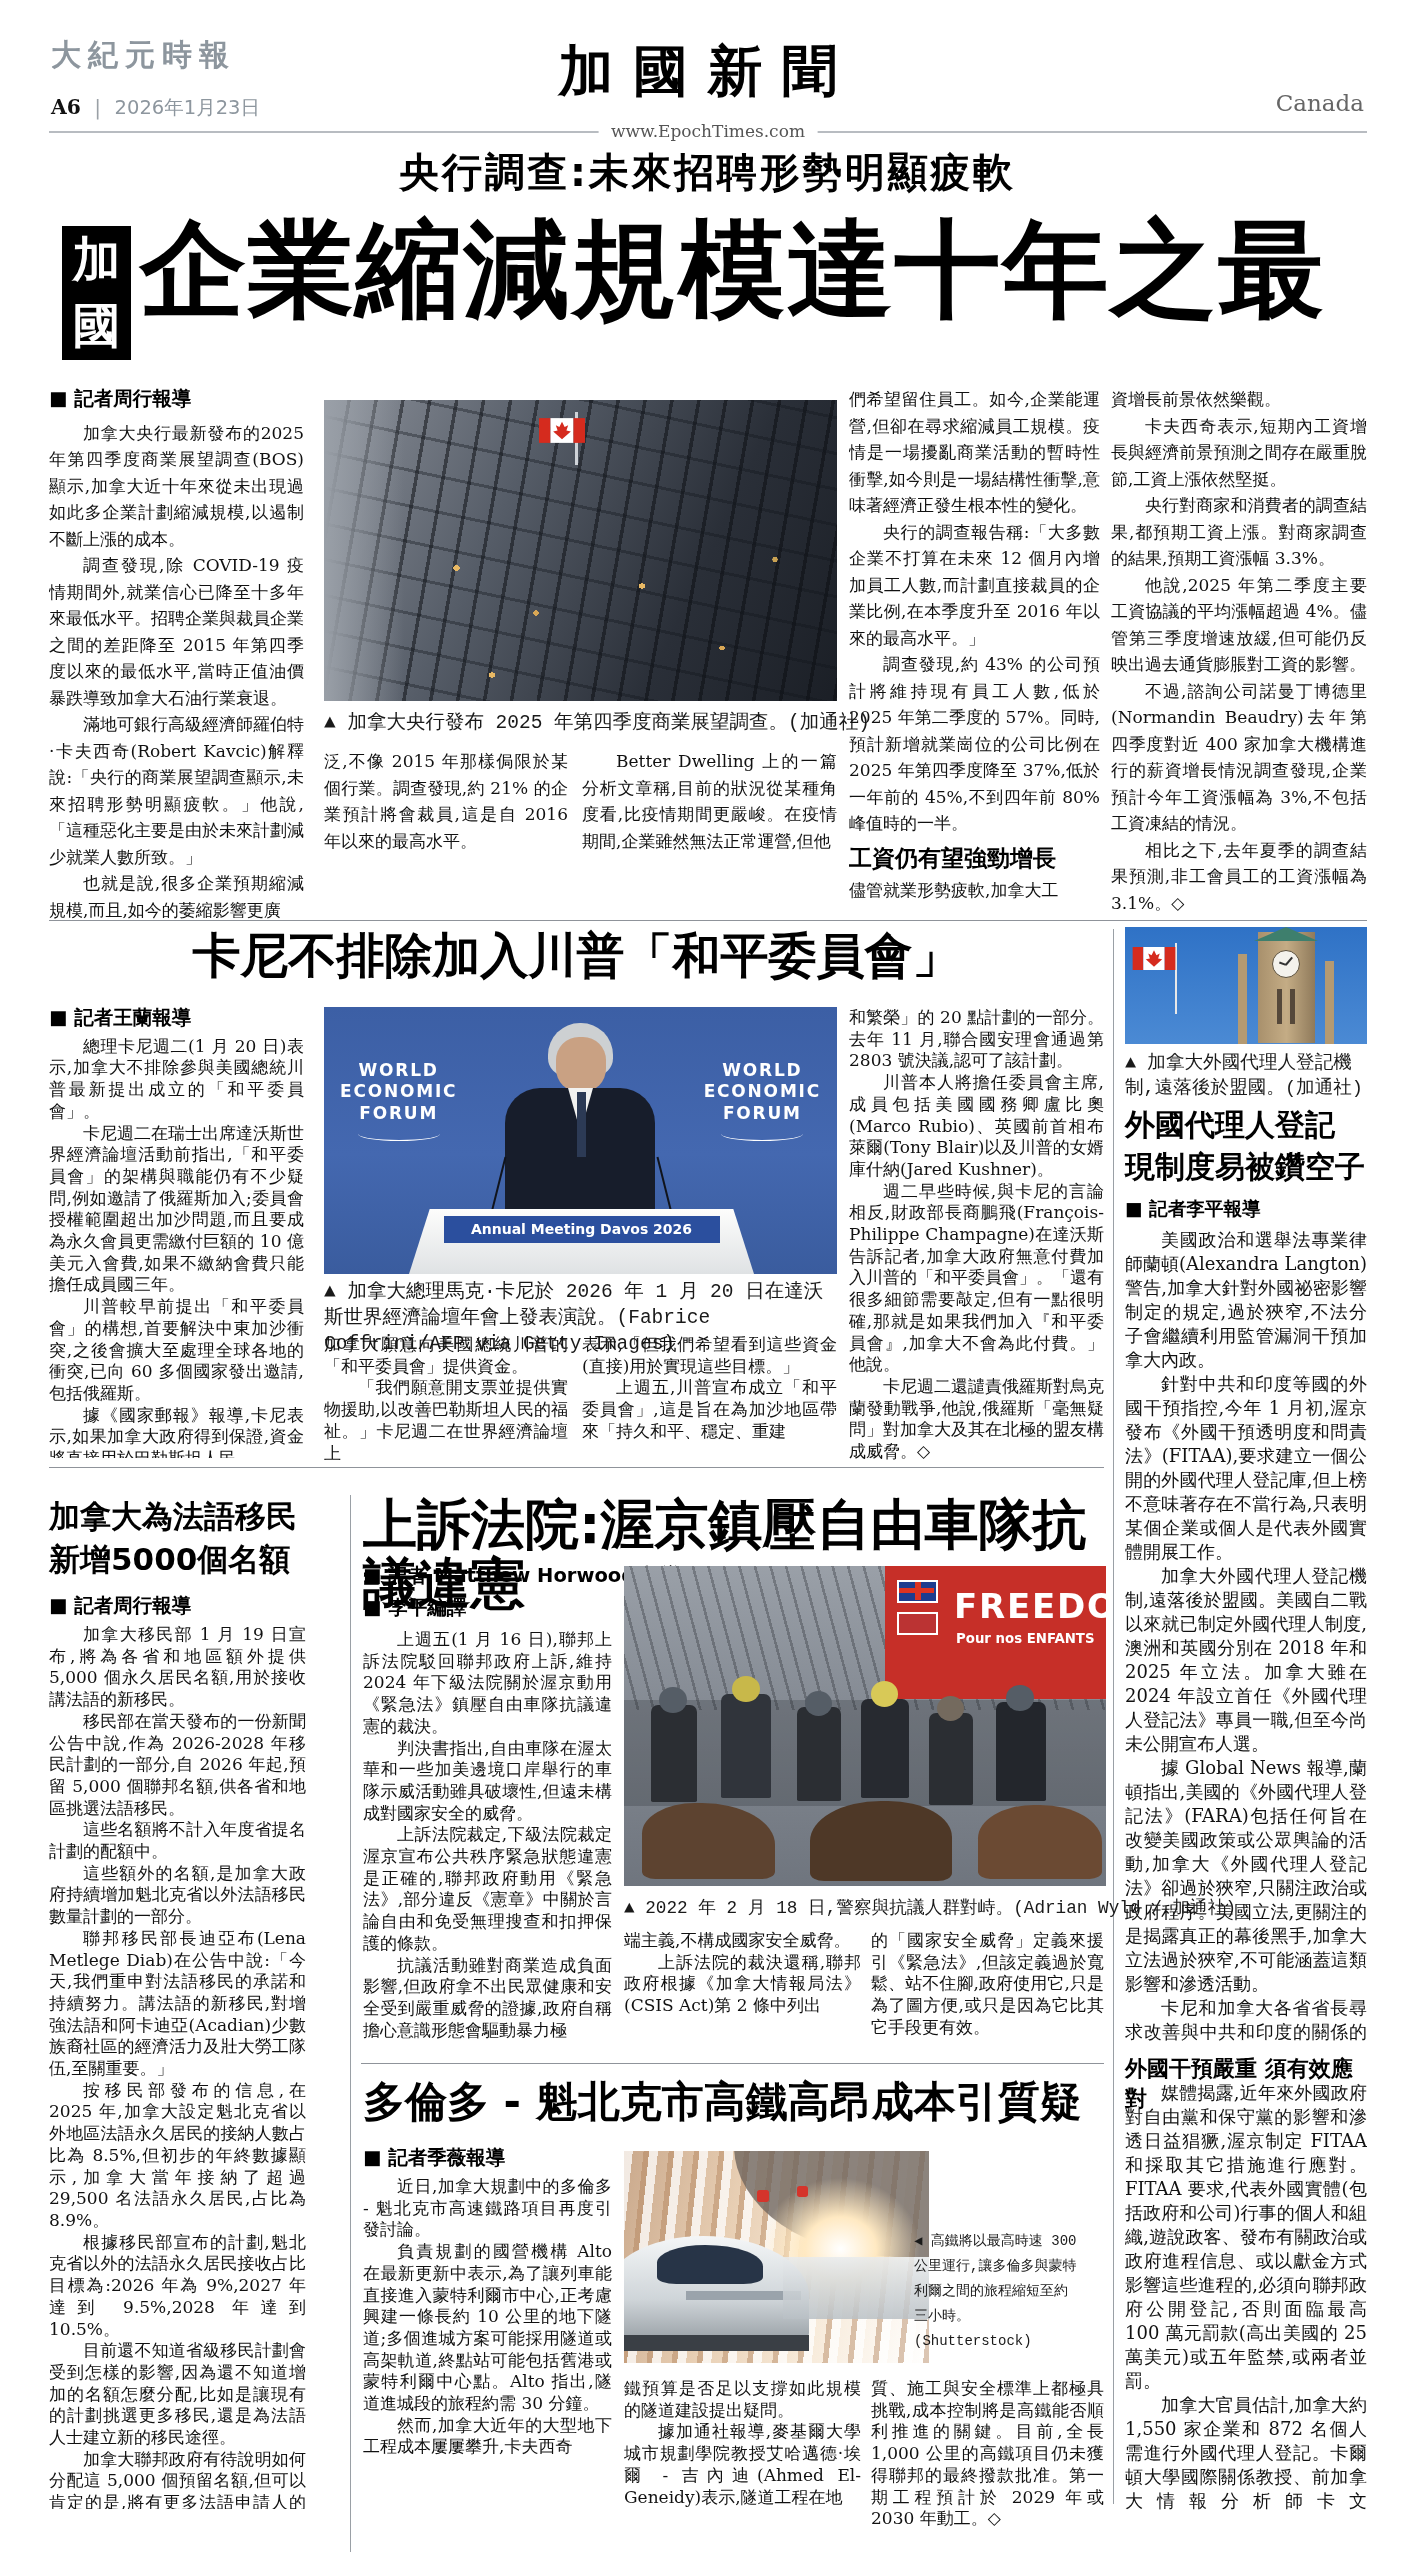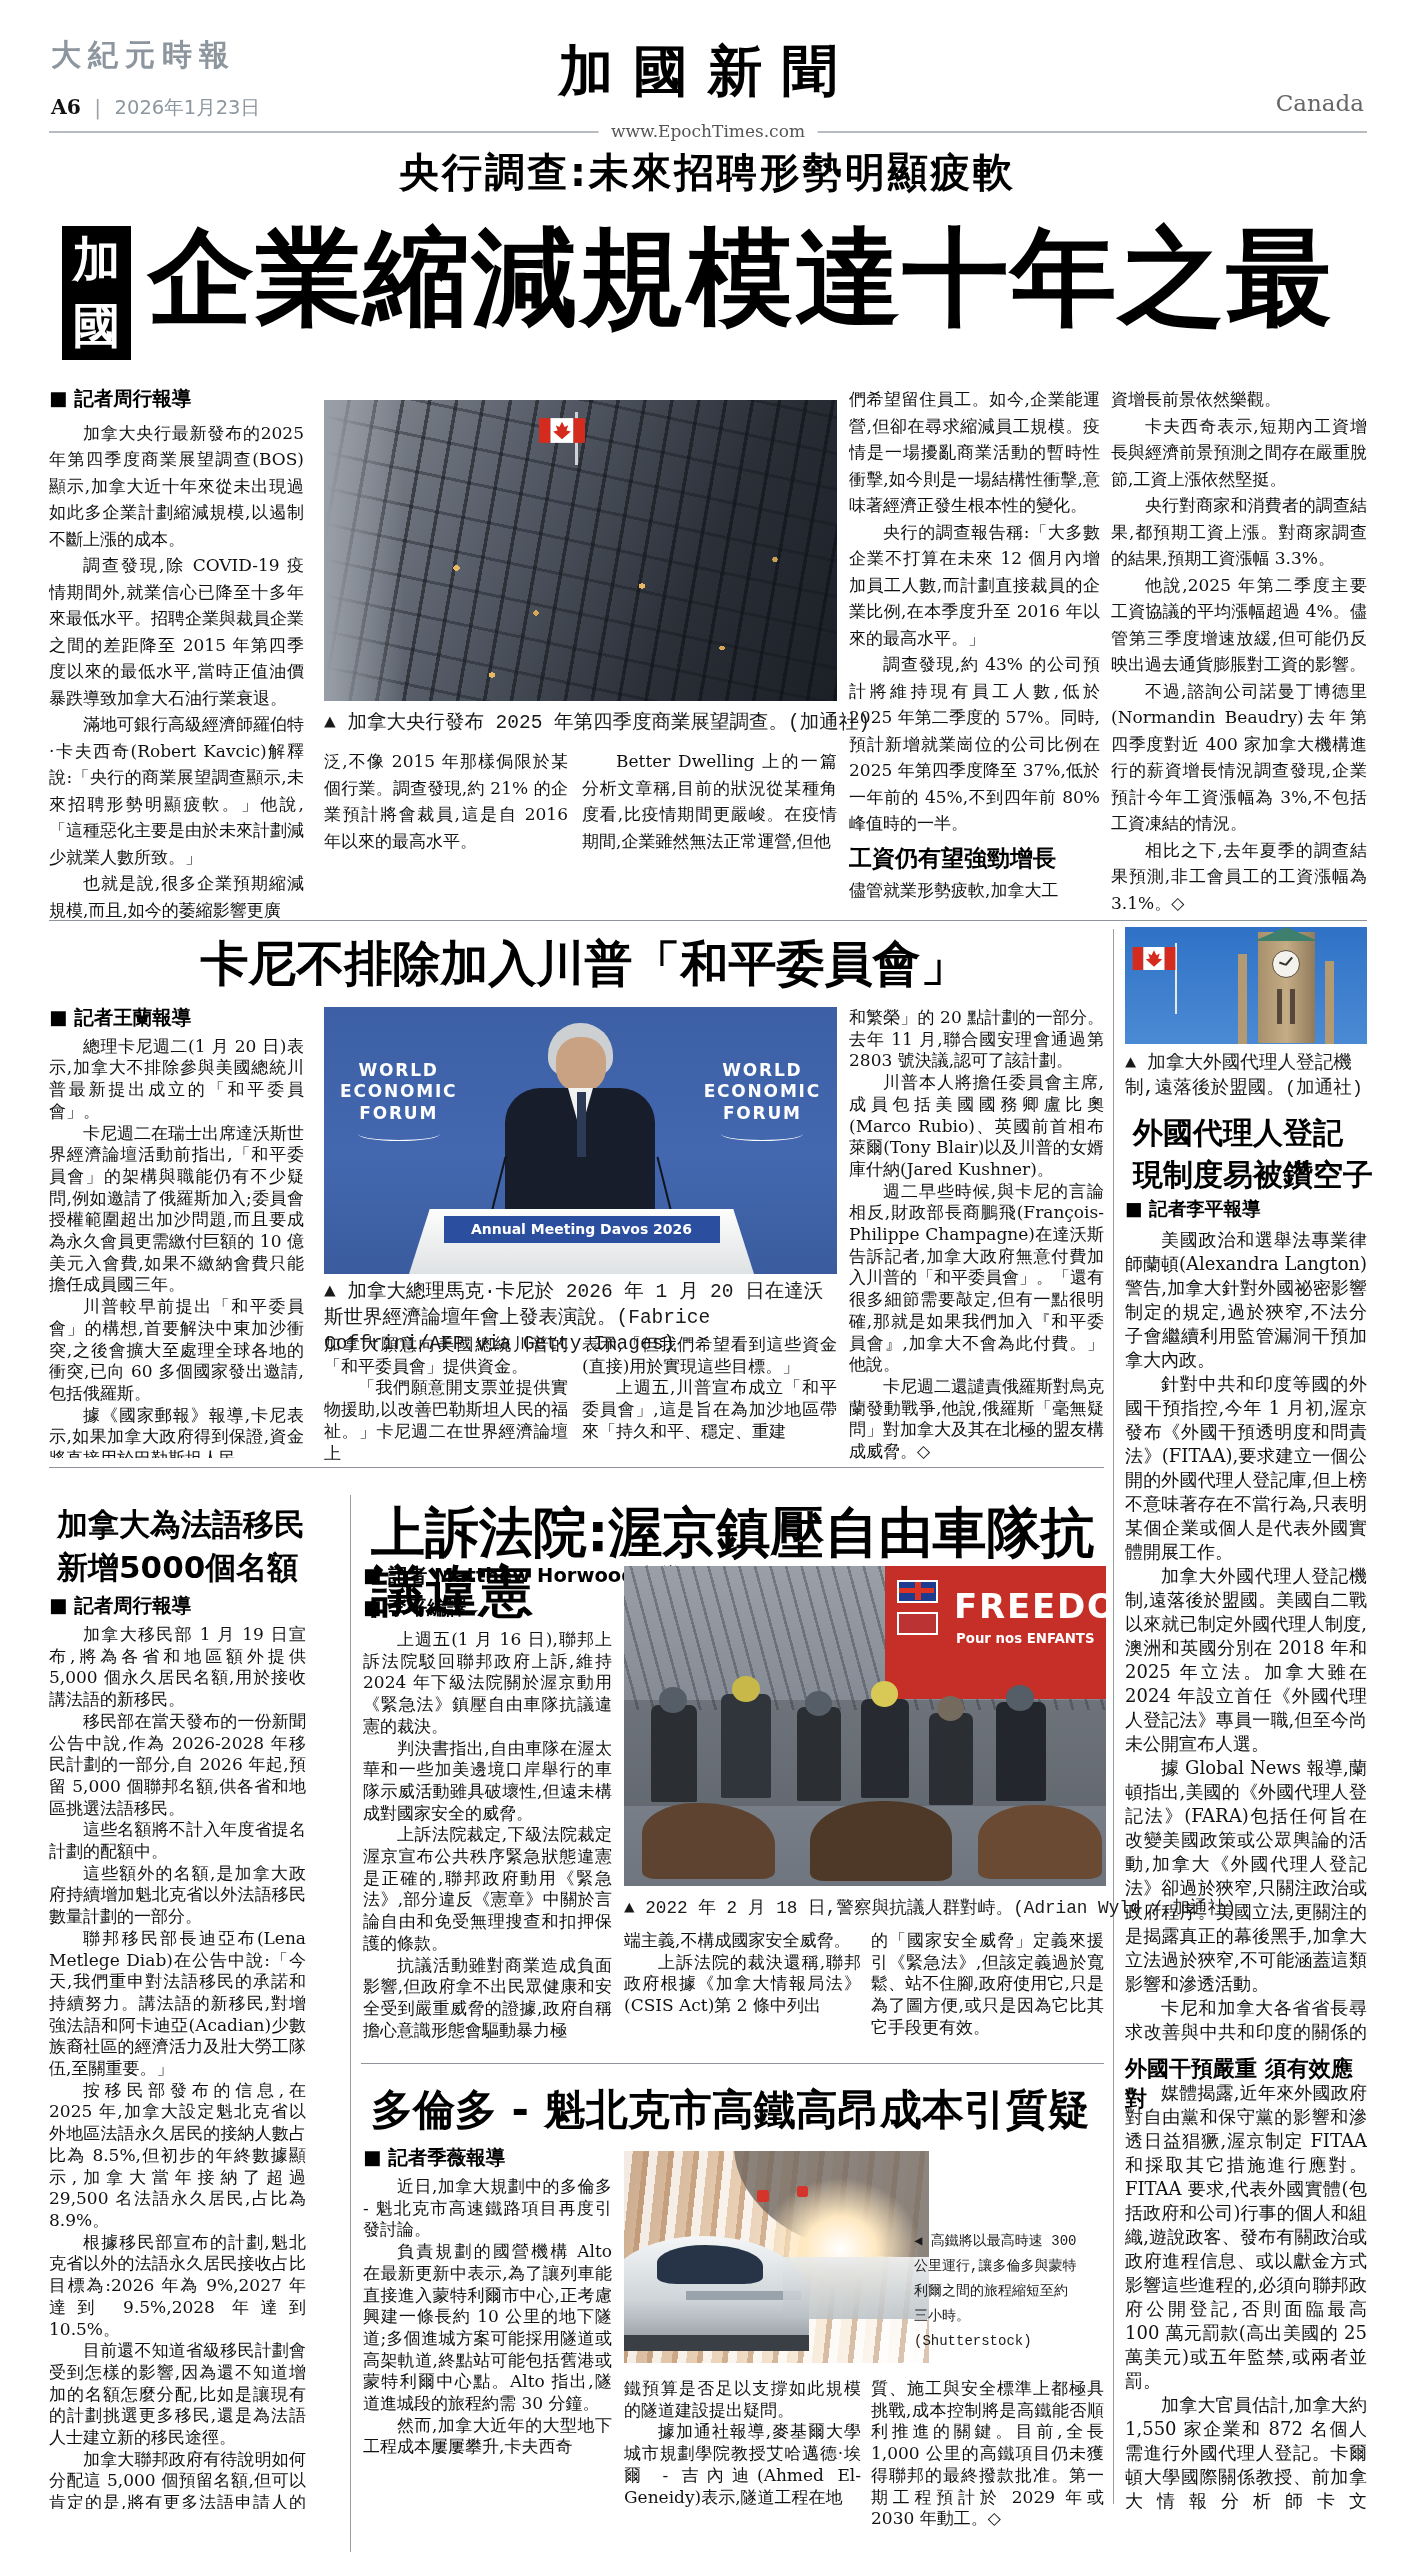--- a/index.html
+++ b/index.html
@@ -8,21 +8,21 @@
         font-family:"DejaVu Serif","Liberation Serif",serif;color:#111;overflow:hidden}
   .abs{position:absolute}
   .sans{font-family:"DejaVu Sans","Liberation Sans",sans-serif}
   .col{text-align:justify;overflow:hidden}
   .para{margin:0;text-indent:2em}
   .cont .para:first-child{text-indent:0}
   .byline{font-family:"DejaVu Sans","Liberation Sans",sans-serif;font-weight:bold;
           font-size:19.5px;margin:0 0 7px 0;text-indent:0;color:#000}
   .caption{font-family:Liberation Mono, monospace;color:#1a1a1a}
   .headline{font-family:"DejaVu Sans","Liberation Sans",sans-serif;font-weight:900;color:#000;line-height:1.1}
-  h1,h2,h3,h4{margin:8px}
+  h1,h2,h3,h4{margin:0}
   .hrule{border-top:0.9px solid #8f939a}
   .vrule{width:0;border-left:0.9px solid #9aa0a6}
   .photo{position:absolute;overflow:hidden}
   
   .a1body{font-size:17px;line-height:26.5px}
   .a2body{font-size:17px;line-height:21.7px}
   .a3body{font-size:17px;line-height:21.7px}
   .sbbody{font-size:18px;line-height:24px}
   .subhead{font-family:"DejaVu Sans","Liberation Sans",sans-serif;font-weight:900;
            font-size:23px;margin:8.8px 0 5.3px 0;color:#000}

